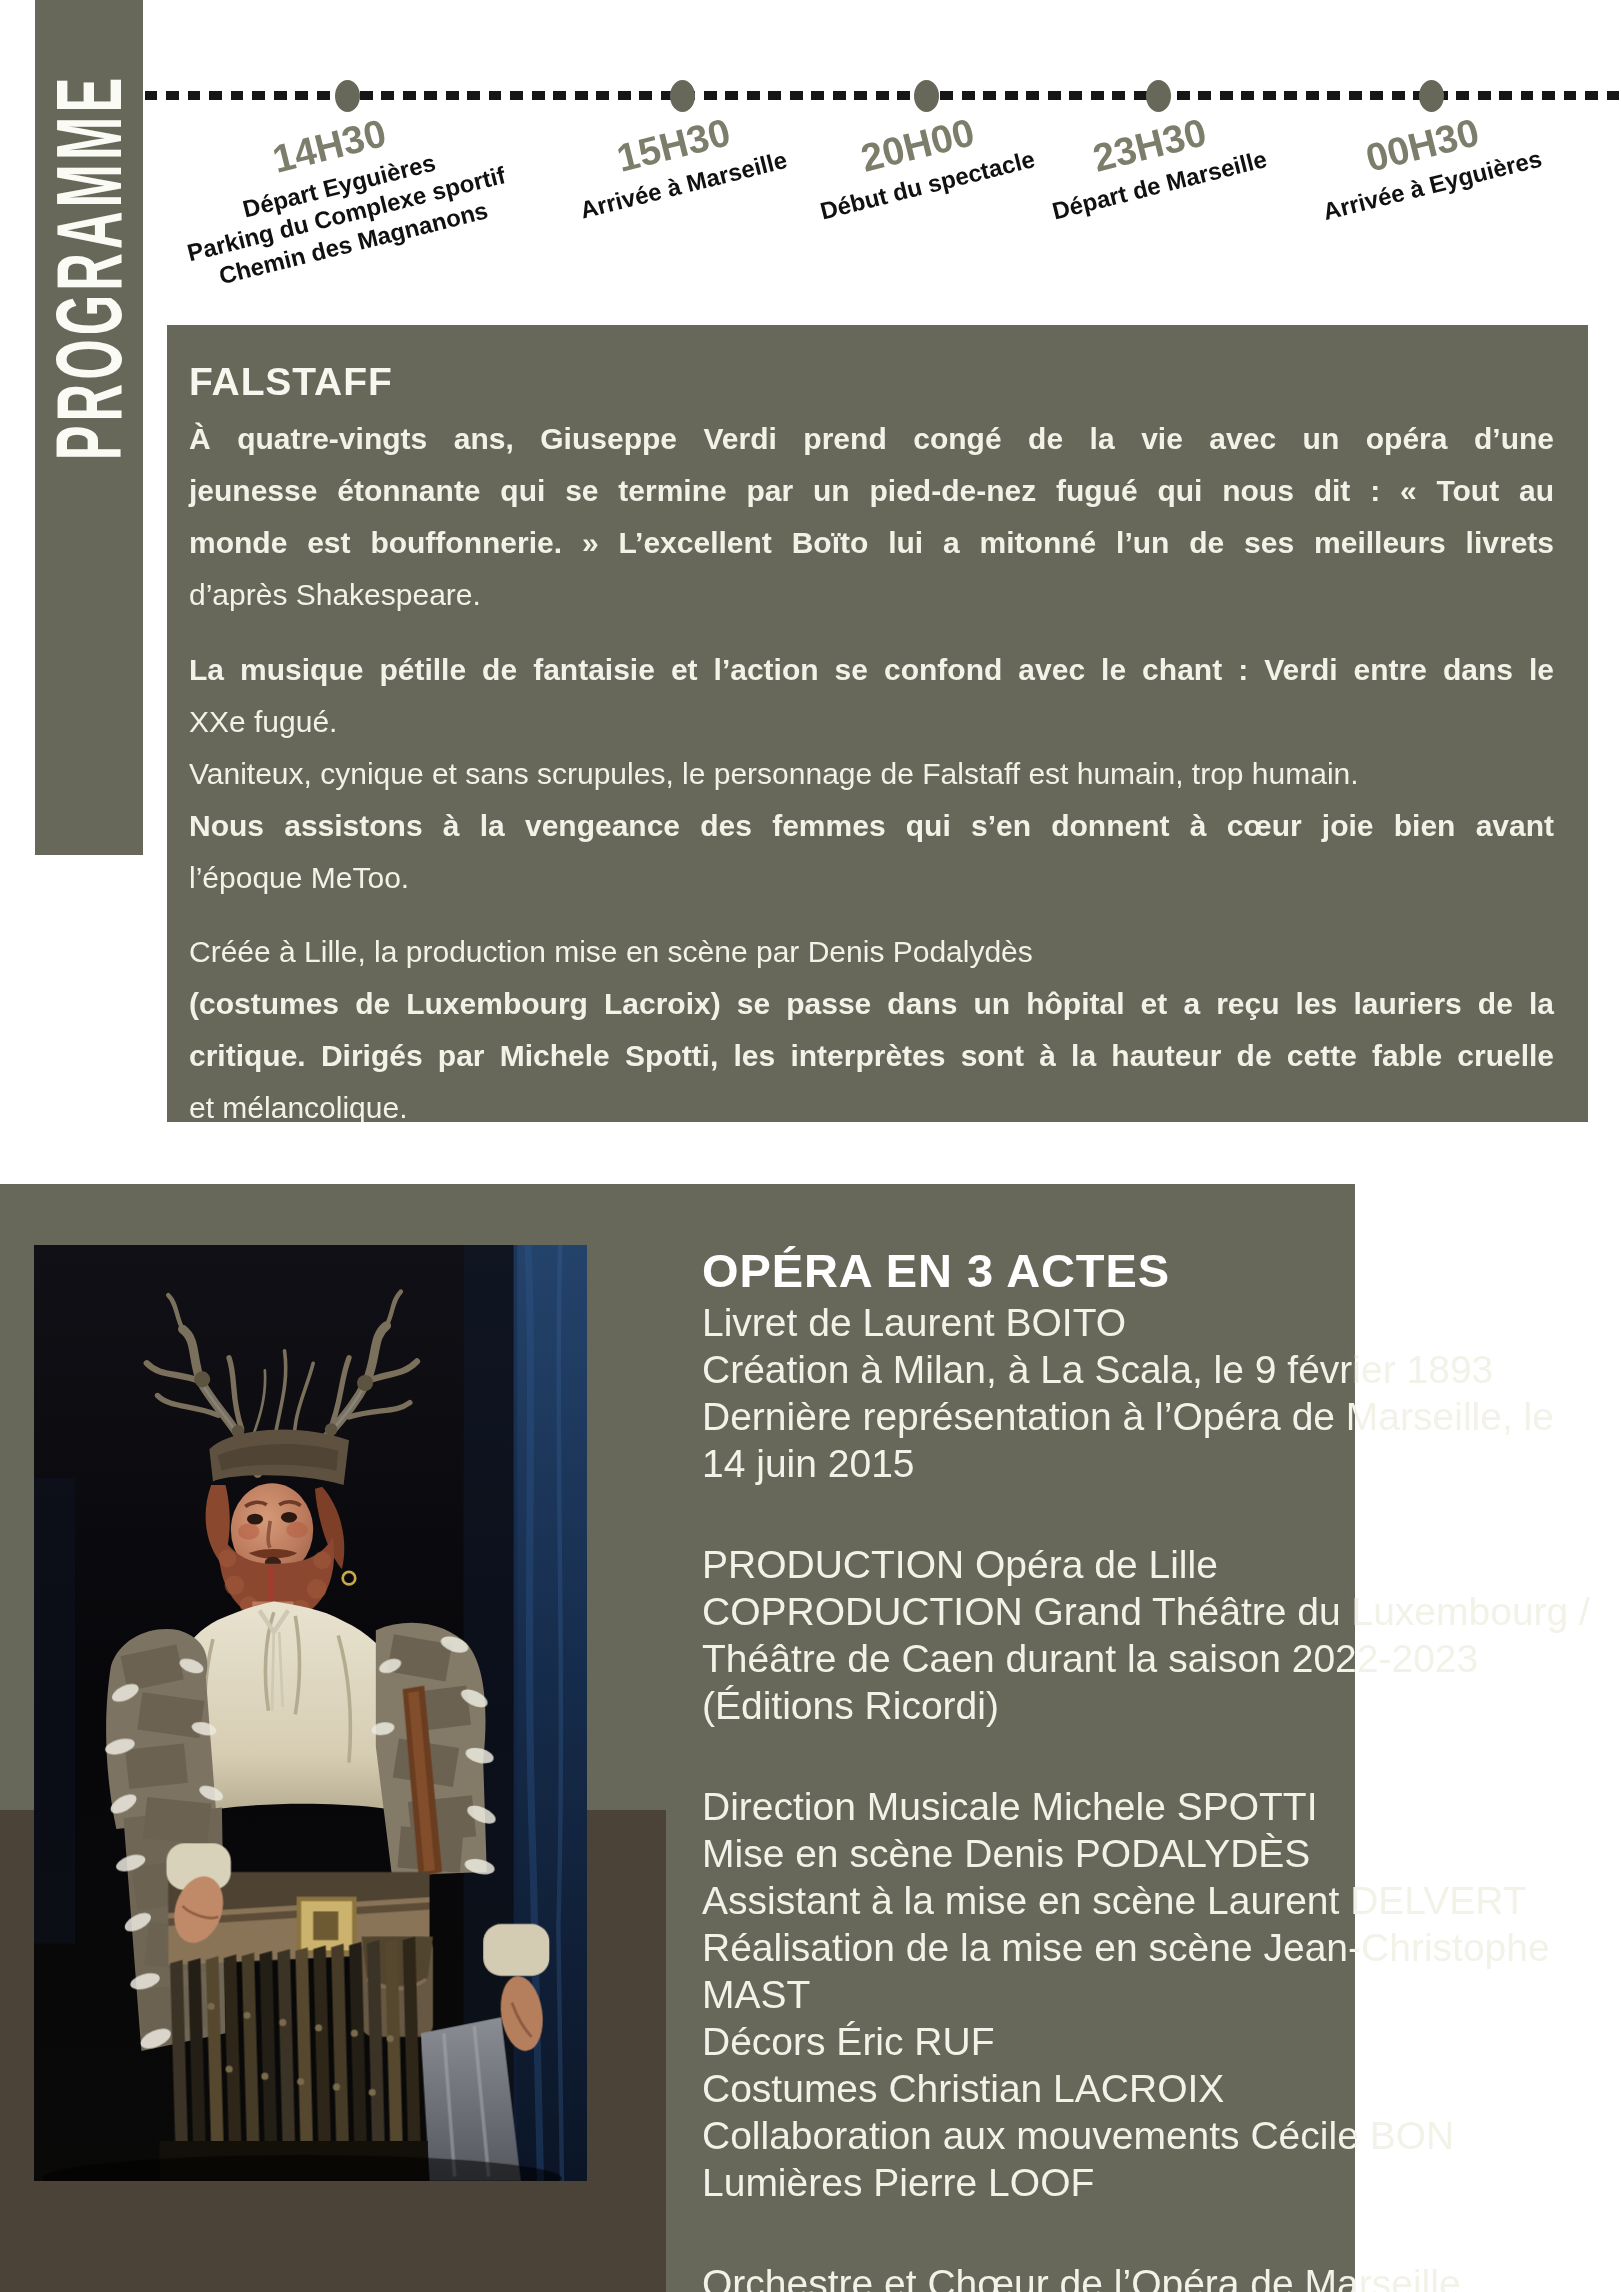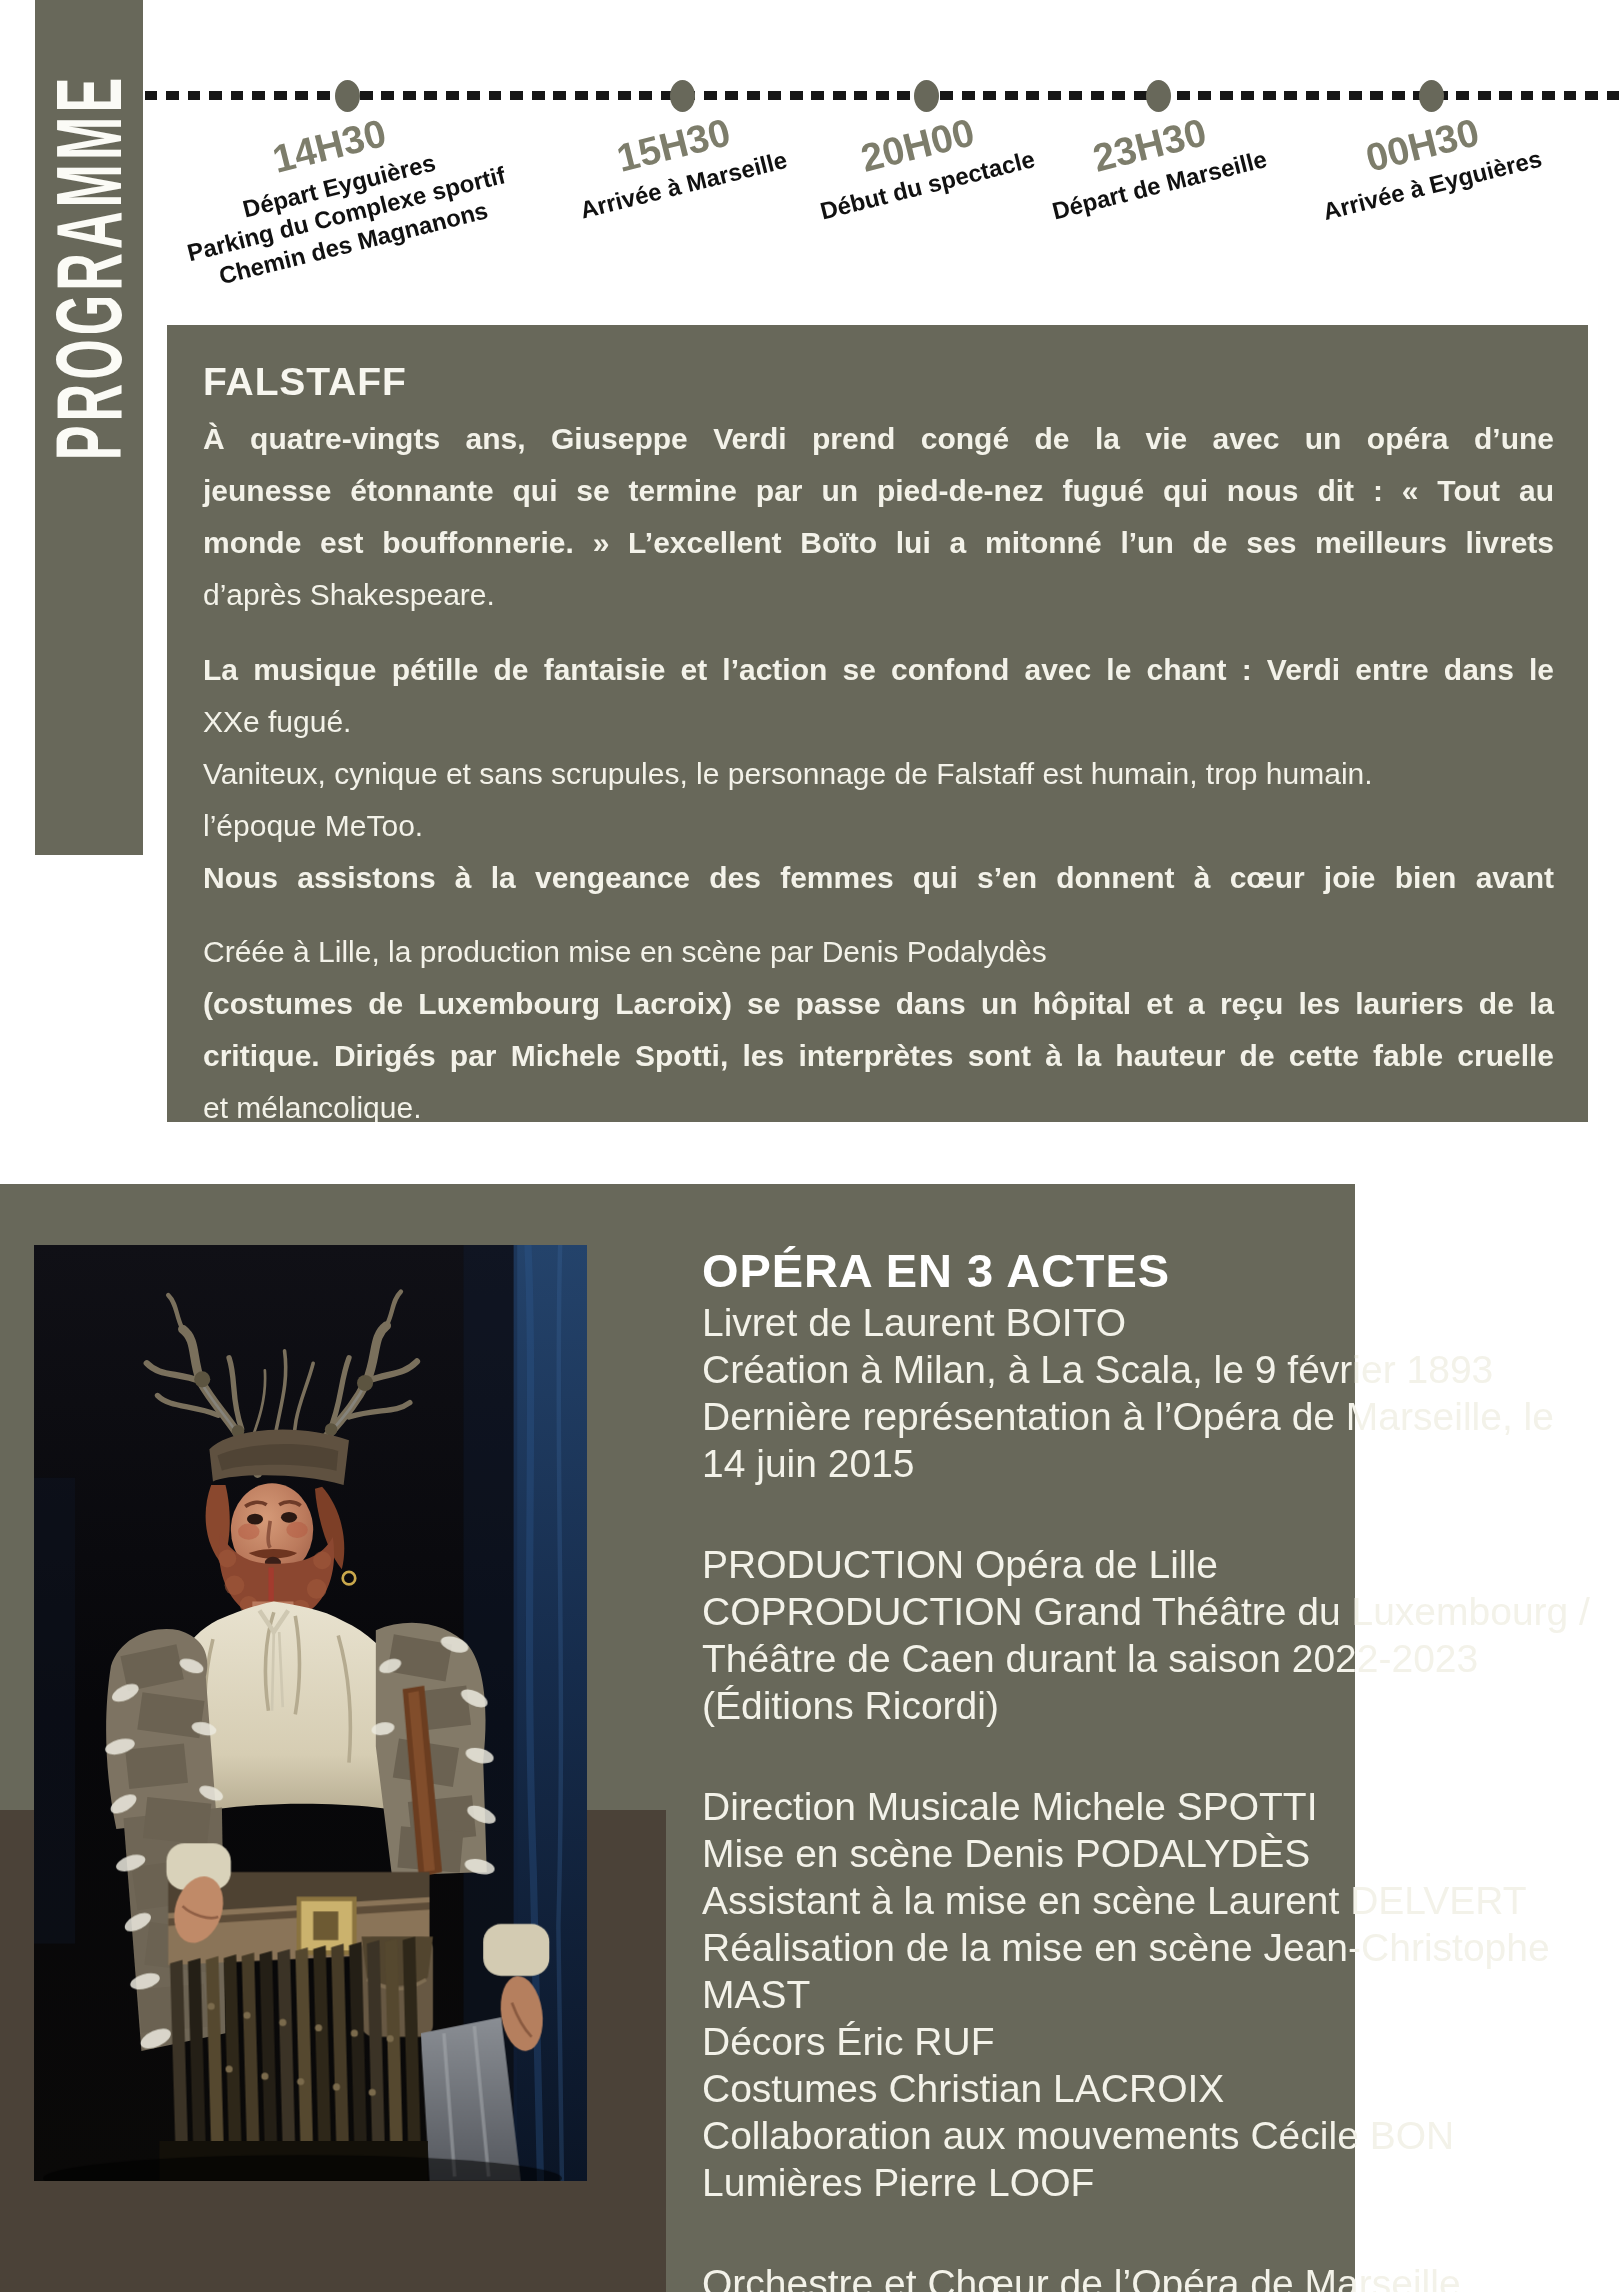--- a/index.html
+++ b/index.html
@@ -39,21 +39,21 @@
   .labels{
     position:absolute;left:0;top:27px;transform:translateX(-52%) rotate(-14deg);
     text-align:center;white-space:nowrap;
   }
   .time{font-size:39px;font-weight:bold;color:var(--olive-light);margin-bottom:3.6px;}
   .sline{font-size:24px;line-height:29.6px;font-weight:bold;color:#111;}
 
   
   .synopsis-box{
     position:absolute;left:167px;top:325px;width:1421px;height:797px;background:var(--olive);
-    box-sizing:border-box;padding:31px 34px 0 36px;overflow:hidden;color:var(--text-light);
+    box-sizing:border-box;padding:31px 34px 0 22px;overflow:hidden;color:var(--text-light);
   }
   .synopsis-title{font-size:39px;line-height:52px;font-weight:bold;color:#F7F6EF;margin:0 0 5.4px 0;letter-spacing:0.9px;}
   .spara{margin:0 0 22.4px 0;}
   .line{font-size:30px;line-height:52px;}
   .line.j{text-align:justify;text-align-last:justify;font-weight:bold;}
 
   
   .lower-section{position:absolute;left:0;top:1184px;width:1355px;height:1109px;background:var(--olive);}
   .brown-rect{position:absolute;left:0;top:626px;width:666px;height:483px;background:var(--brown);}
   .photo{
@@ -125,22 +125,22 @@
         <div class="spara">
           <div class="line j">À quatre-vingts ans, Giuseppe Verdi prend congé de la vie avec un opéra d’une</div>
           <div class="line j">jeunesse étonnante qui se termine par un pied-de-nez fugué qui nous dit : « Tout au</div>
           <div class="line j">monde est bouffonnerie. » L’excellent Boïto lui a mitonné l’un de ses meilleurs livrets</div>
           <div class="line">d’après Shakespeare.</div>
         </div>
         <div class="spara">
           <div class="line j">La musique pétille de fantaisie et l’action se confond avec le chant : Verdi entre dans le</div>
           <div class="line">XXe fugué.</div>
           <div class="line">Vaniteux, cynique et sans scrupules, le personnage de Falstaff est humain, trop humain.</div>
+          <div class="line j">Nous assistons à la vengeance des femmes qui s’en donnent à cœur joie bien avant</div>
           <div class="line">l’époque MeToo.</div>
-          <div class="line j">Nous assistons à la vengeance des femmes qui s’en donnent à cœur joie bien avant</div>
         </div>
         <div class="spara">
           <div class="line">Créée à Lille, la production mise en scène par Denis Podalydès</div>
           <div class="line j">(costumes de Luxembourg Lacroix) se passe dans un hôpital et a reçu les lauriers de la</div>
           <div class="line j">critique. Dirigés par Michele Spotti, les interprètes sont à la hauteur de cette fable cruelle</div>
           <div class="line">et mélancolique.</div>
         </div>
       </div>
   </div>
 

